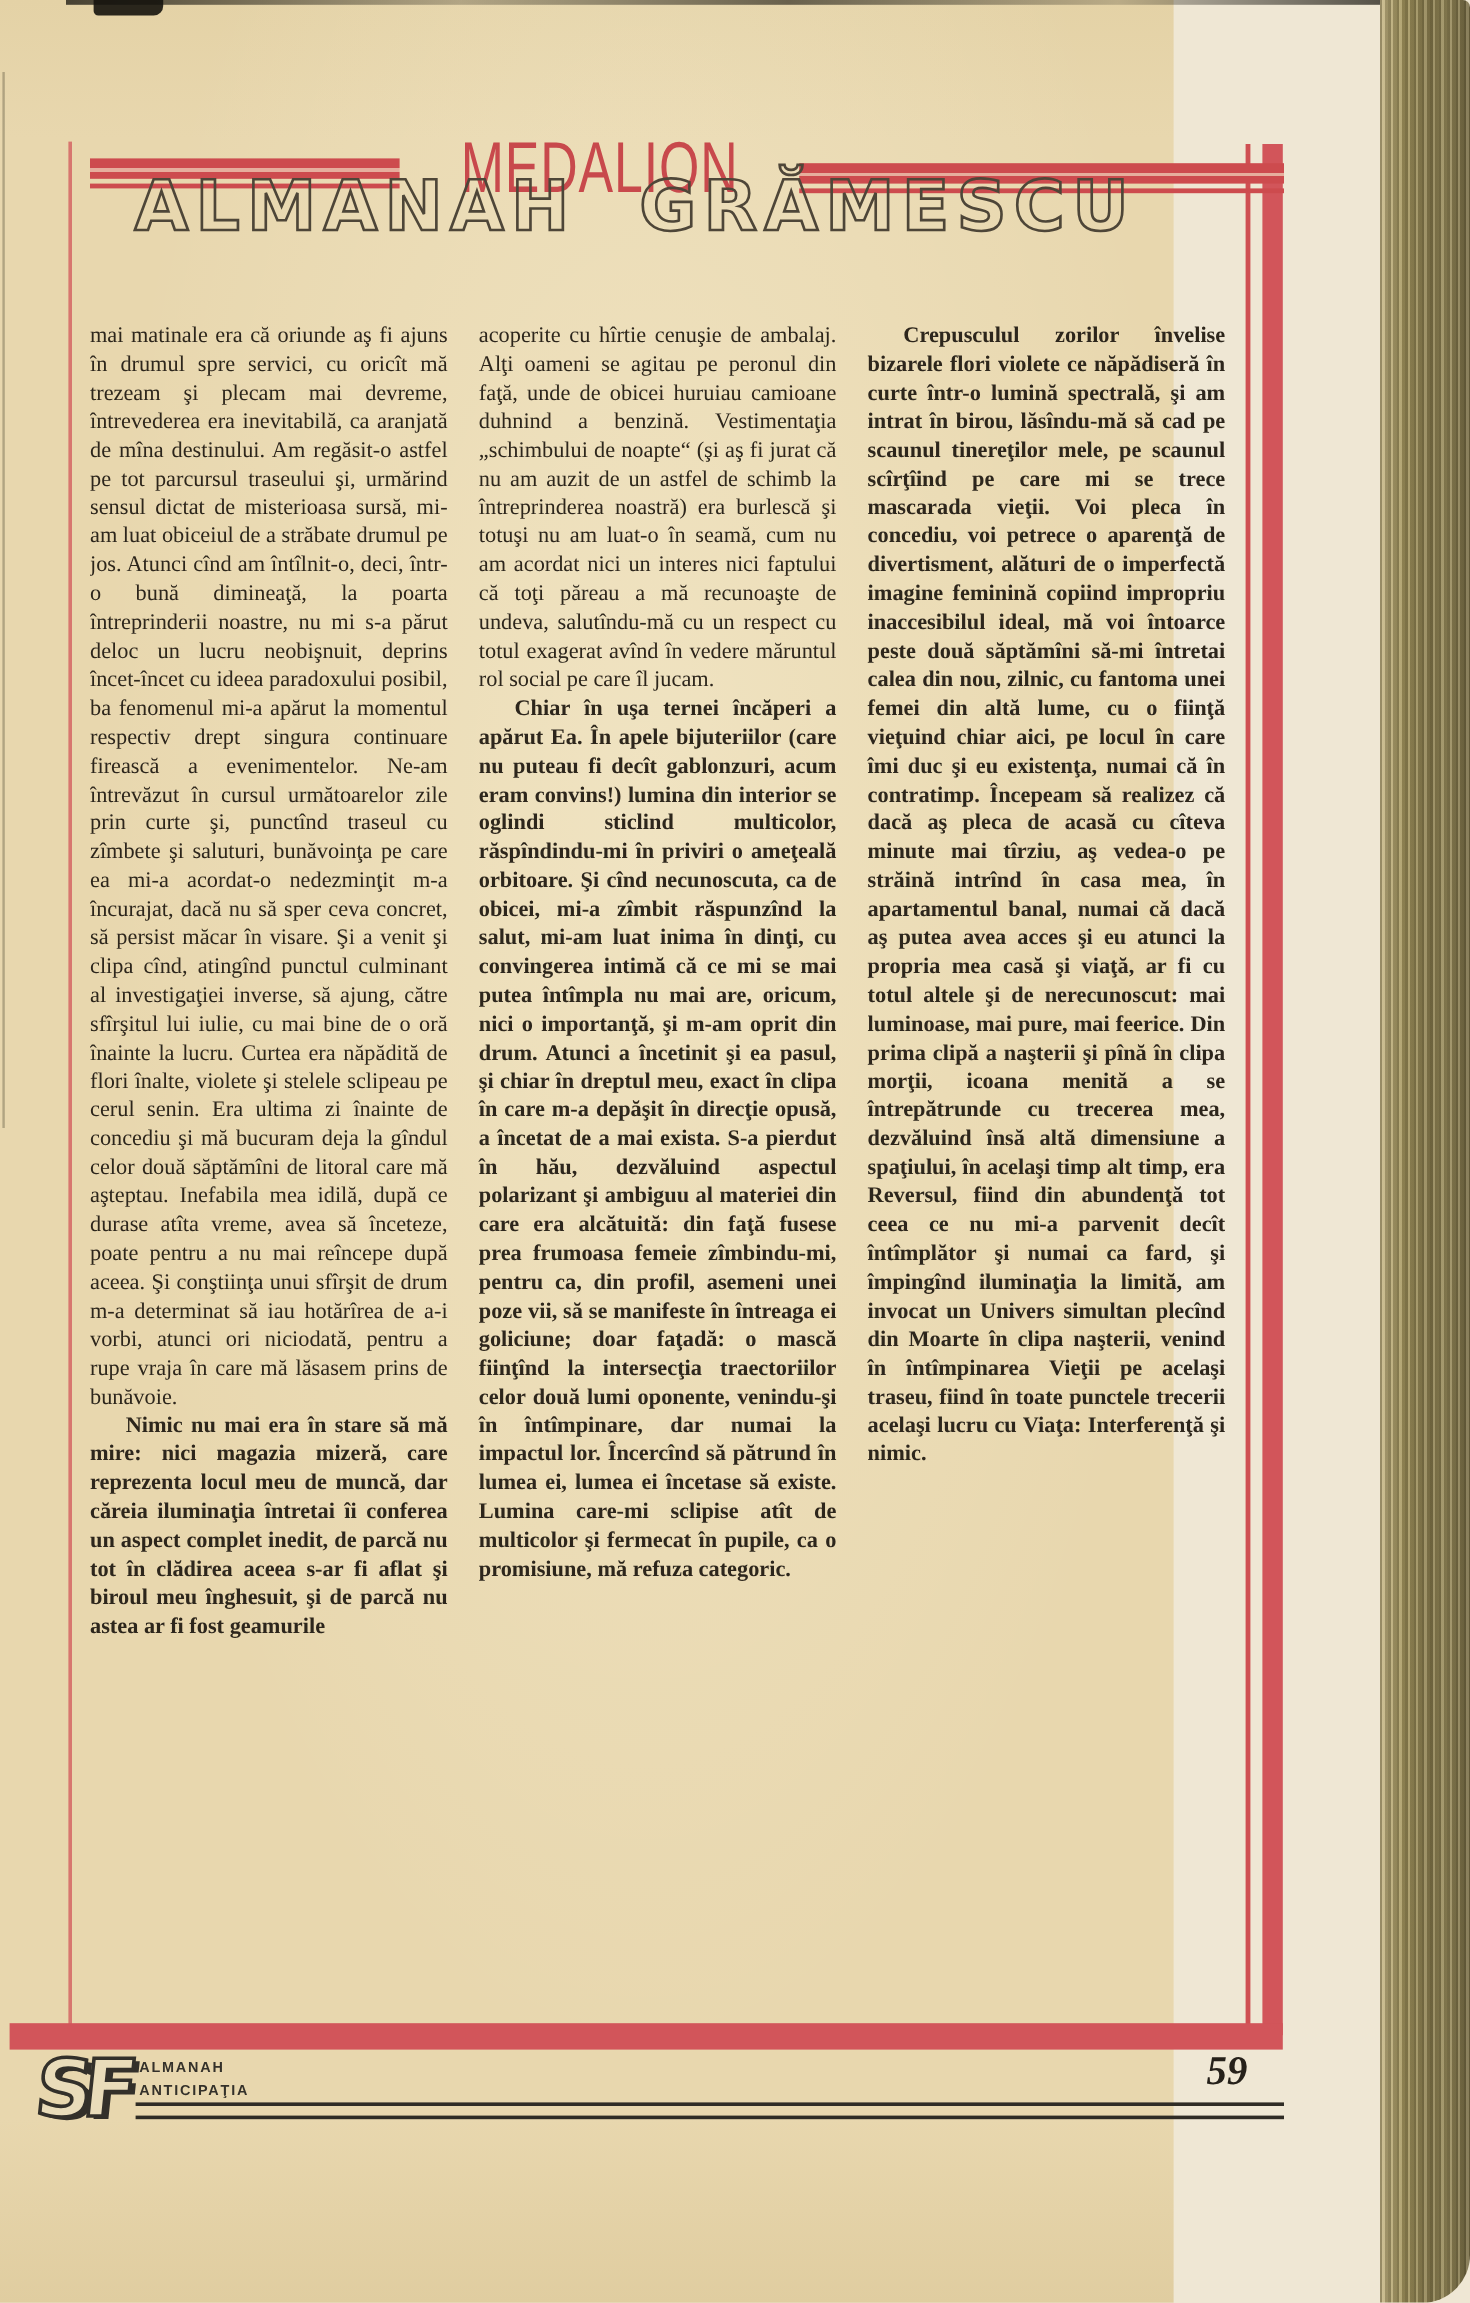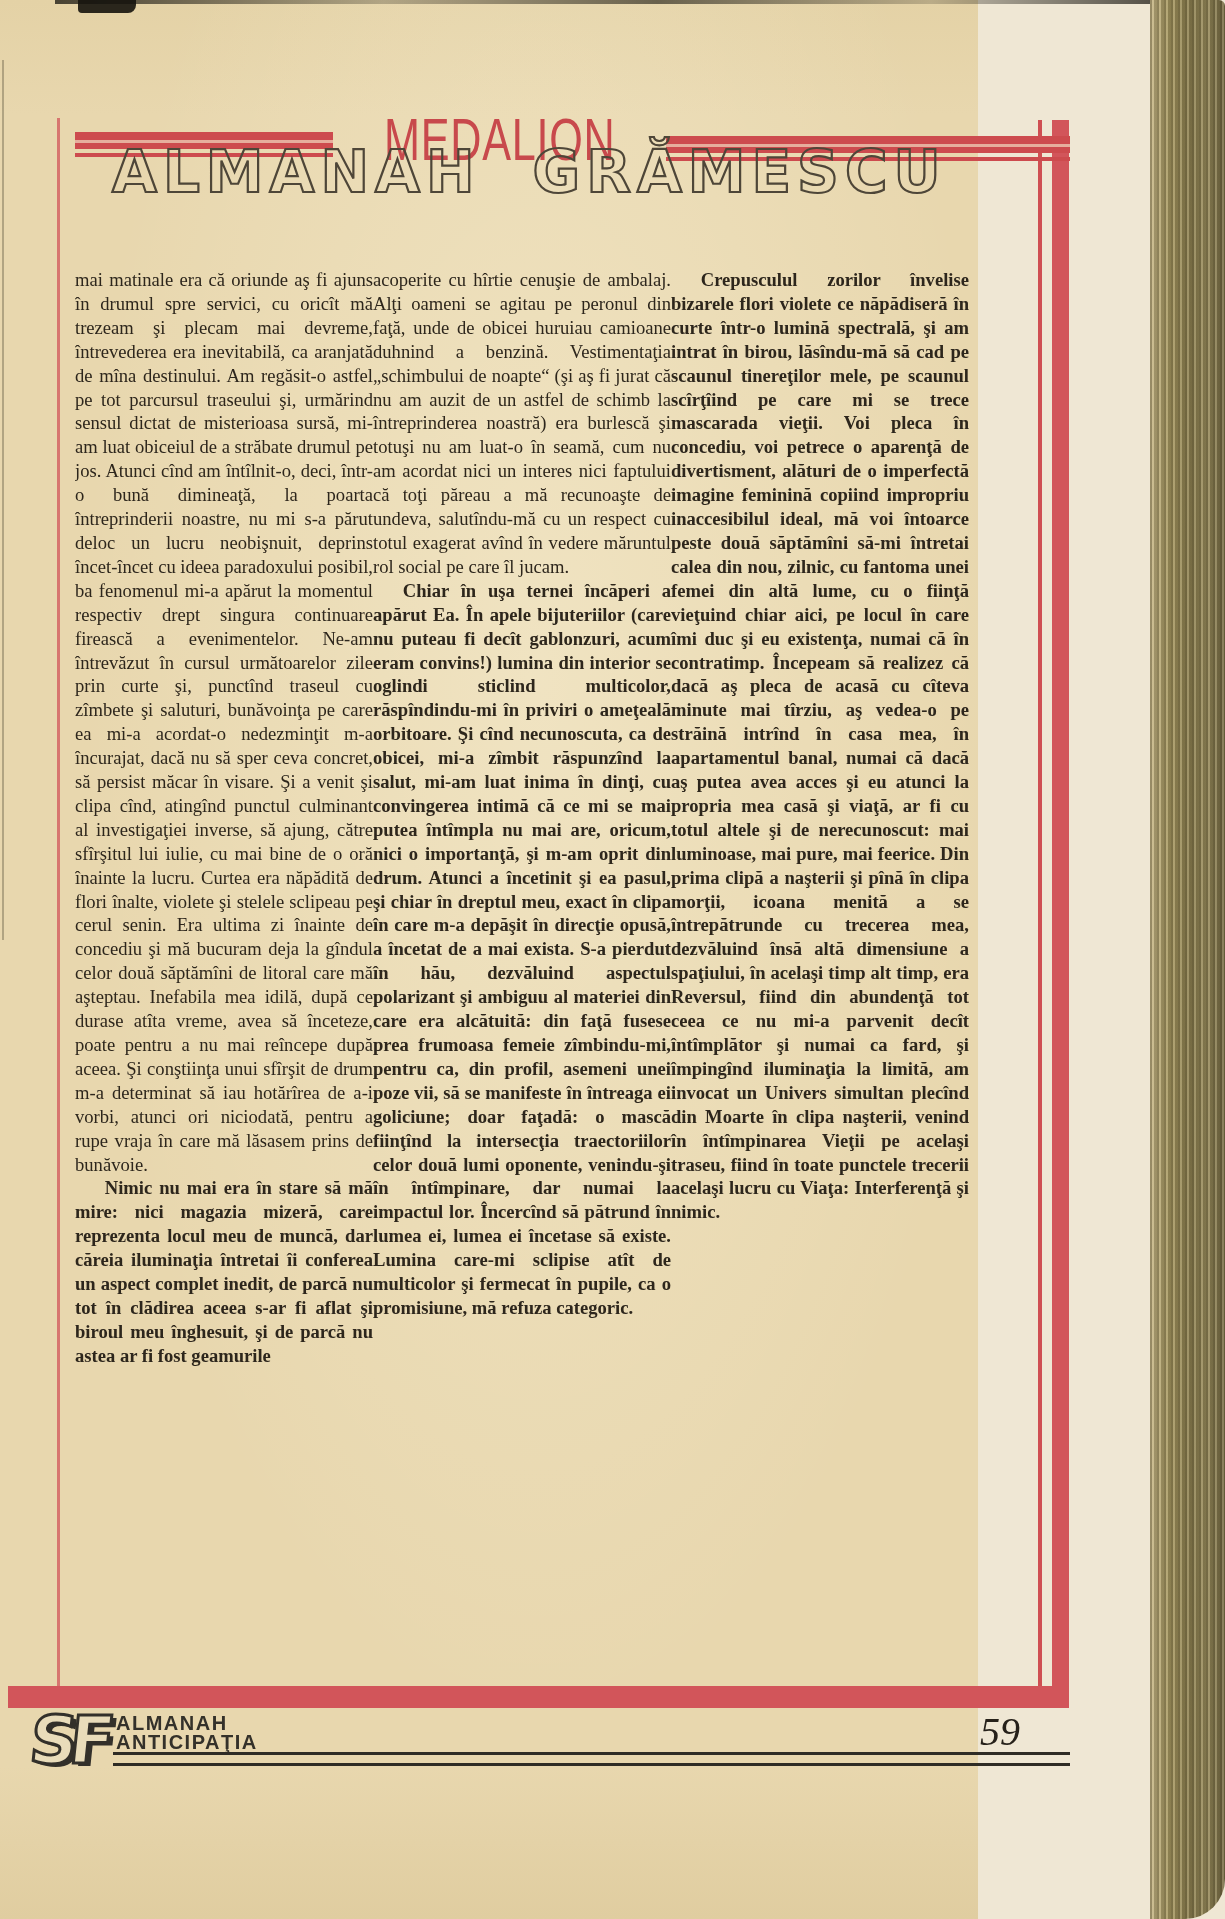--- a/index.html
+++ b/index.html
@@ -47,46 +47,46 @@
   }
   .author-name{
     position:absolute;left:112px;top:138px;width:800px;text-align:center;
     font-family:"DejaVu Sans",sans-serif;font-weight:700;
     font-size:58px;letter-spacing:6px;word-spacing:26px;white-space:nowrap;
     color:transparent;-webkit-text-stroke:2.2px #4e4638;
   }
   
   .columns{
     position:absolute;left:75px;top:268px;width:946px;height:1400px;
-    display:flex;overflow:hidden;
+    display:flex;gap:26px;overflow:hidden;
     color:#2d261c;
   }
   .col{flex:0 0 298px;font-size:18.6px;line-height:23.9px;}
   .col p{margin:0;text-align:justify;}
   .col p.ind{text-indent:1.6em;font-weight:bold;}
   
   .sf-logo{
     position:absolute;left:30px;top:1708px;
     font-family:"DejaVu Sans",sans-serif;font-weight:700;font-size:66px;line-height:66px;
     letter-spacing:-8px;color:#e9dcba;-webkit-text-stroke:3px #33302a;
     text-shadow:5px 3px 0 #33302a;transform:skewX(-6deg);
   }
   .footer-mag{
     position:absolute;left:116px;top:1714px;
-    font-family:"Liberation Sans",sans-serif;font-weight:700;font-size:20px;line-height:19px;
+    font-family:"Liberation Sans",sans-serif;font-weight:700;font-size:12px;line-height:19px;
     letter-spacing:1.5px;color:#34312a;
   }
   .footer-rule{
     position:absolute;left:113px;top:1752px;width:957px;height:8px;
     border-top:3px solid #2f2c25;border-bottom:3px solid #2f2c25;
   }
   .page-number{
-    position:absolute;left:980px;top:1708px;width:85px;text-align:left;
-    font-family:"Liberation Serif",serif;font-style:italic;font-weight:400;
-    font-size:40px;color:#26211a;
+    position:absolute;left:980px;top:1708px;width:85px;text-align:center;
+    font-family:"Liberation Serif",serif;font-style:italic;font-weight:700;
+    font-size:34px;color:#26211a;
   }
 </style>
 </head>
 <body>
 
 <div class="page">
 
   <div class="top-edge"></div>
   <div class="top-blob"></div>
   <div class="left-scan-line"></div>

